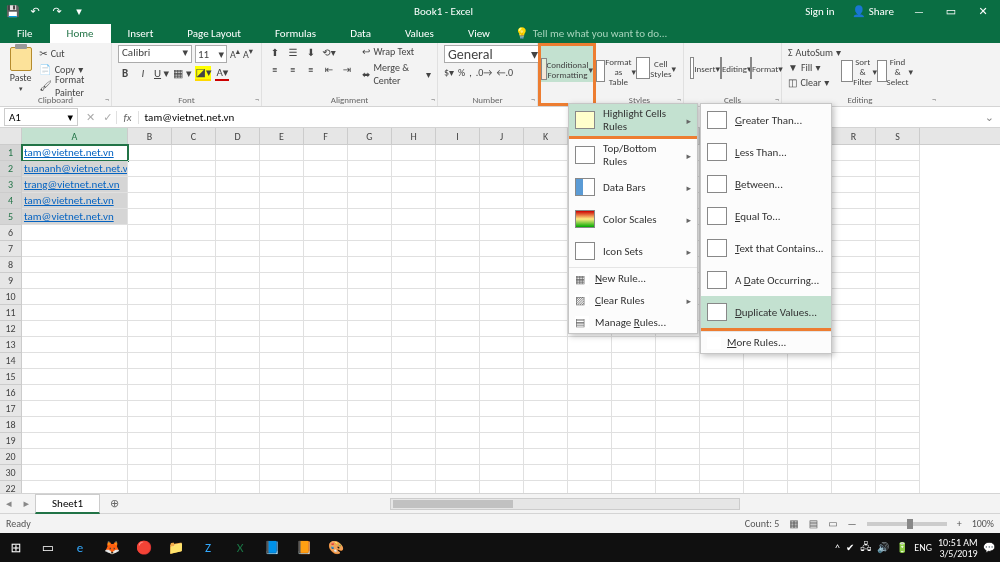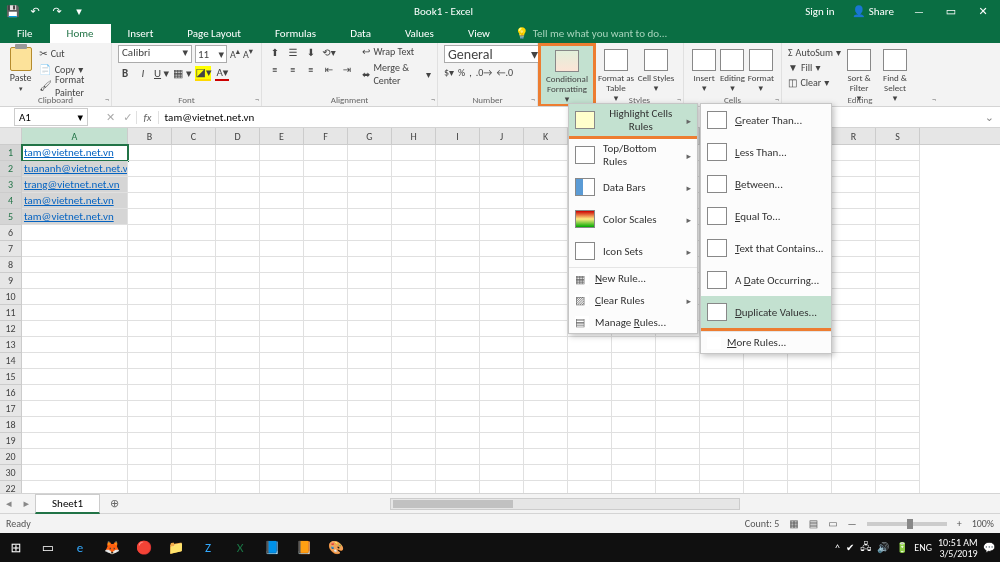--- a/index.html
+++ b/index.html
@@ -44,32 +44,32 @@
 
 
 .align-body { display: flex; flex-direction: column; gap: 3px; }
 .align-row { display: flex; gap: 4px; align-items: center; }
 .align-row span { width: 14px; height: 14px; display: flex; align-items: center; justify-content: center; }
 .wrap { display: flex; align-items: center; gap: 3px; font-size: 10px; }
 .num-sel { width: 98px; height: 18px; border: 1px solid #ababab; background: #fff; padding: 0 3px; display: flex; align-items: center; justify-content: space-between; font-size: 14px; }
 .num-row2 { display: flex; gap: 4px; margin-top: 3px; }
 
 
-.big-btn { display: flex; flex-direction: column; align-items: center; width: 46px; padding-top: 4px; font-size: 9px; line-height: 10px; text-align: center; justify-content: flex-end; }
+.big-btn { display: flex; flex-direction: row; align-items: center; width: 46px; padding-top: 12px; font-size: 9px; line-height: 10px; text-align: center; }
 .big-btn .ic { width: 24px; height: 22px; border: 1px solid #888; background: #fff; margin-bottom: 2px; position: relative; }
 .cond-highlight { border: 3px solid #ed7d31 !important; padding: 0; }
 .cond-highlight .big-btn { background: #c3e1d0; width: 52px; }
 
 
 .small-stack { display: flex; flex-direction: column; gap: 0; font-size: 10px; }
 .small-stack div { display: flex; align-items: center; gap: 3px; height: 15px; }
 
 
 .fbar { height: 21px; border-bottom: 1px solid #d4d4d4; display: flex; align-items: center; font-size: 11px; background: #fff; }
-.namebox { width: 74px; height: 18px; border: 1px solid #ccc; margin: 0 14px; padding: 0 4px; display: flex; align-items: center; }
+.namebox { width: 74px; height: 18px; border: 1px solid #ccc; margin: 0 4px; padding: 0 4px; display: flex; align-items: center; }
 .fbar .fx { padding: 0 6px; color: #666; font-style: italic; border-right: 1px solid #e0e0e0; border-left: 1px solid #e0e0e0; }
 .fml { flex: 1; padding: 0 6px; }
 
 
 .sheet { position: relative; height: 365px; overflow: hidden; background: #fff; }
 .colhdr { display: flex; height: 17px; background: #e6e6e6; border-bottom: 1px solid #ccc; font-size: 10px; }
 .corner { width: 22px; border-right: 1px solid #ccc; background: #e6e6e6; }
 .ch { border-right: 1px solid #ccc; text-align: center; line-height: 17px; color: #444; }
 .rows { display: flex; flex-direction: column; }
 .rw { display: flex; height: 16px; }
@@ -85,21 +85,21 @@
 
 
 .menu { position: absolute; background: #fcfcfc; border: 1px solid #c6c6c6; box-shadow: 2px 2px 6px rgba(0,0,0,.25); font-size: 11px; color: #333; z-index: 10; }
 .menu1 { left: 568px; top: 103px; width: 130px; }
 .menu2 { left: 700px; top: 103px; width: 132px; }
 .mi { display: flex; align-items: center; height: 32px; padding: 0 6px; gap: 8px; cursor: default; }
 .mi .mic { width: 20px; height: 18px; border: 1px solid #888; background: #fff; }
 .mi .lbl { flex: 1; }
 .mi .arr { font-size: 9px; color: #666; }
 .mi.sep-above { border-top: 1px solid #e5e5e5; }
-.mi.hl { background: #c3e1d0; text-align: center; }
+.mi.hl { background: #c3e1d0; }
 .mi.hl-sub { background: #c3e1d0; }
 .orange-under { box-shadow: 0 3px 0 #ed7d31; margin-bottom: 3px; }
 .mi.small { height: 22px; gap: 6px; }
 .mi.small .mic { width: 14px; height: 12px; border: none; color: #666; }
 
 
 .sheettabs { height: 20px; border-top: 1px solid #d4d4d4; display: flex; align-items: center; font-size: 11px; background: #f3f3f3; }
 .sheettabs .nav { padding: 0 6px; color: #888; }
 .sheettabs .stab { padding: 2px 16px; background: #fff; border: 1px solid #ccc; border-bottom: 2px solid #217346; }
 .sheettabs .add { padding: 0 10px; color: #666; }

